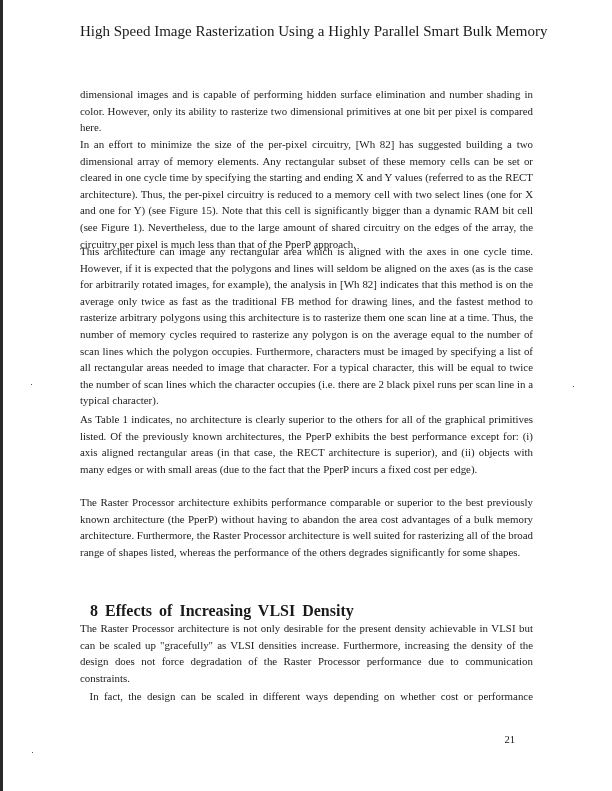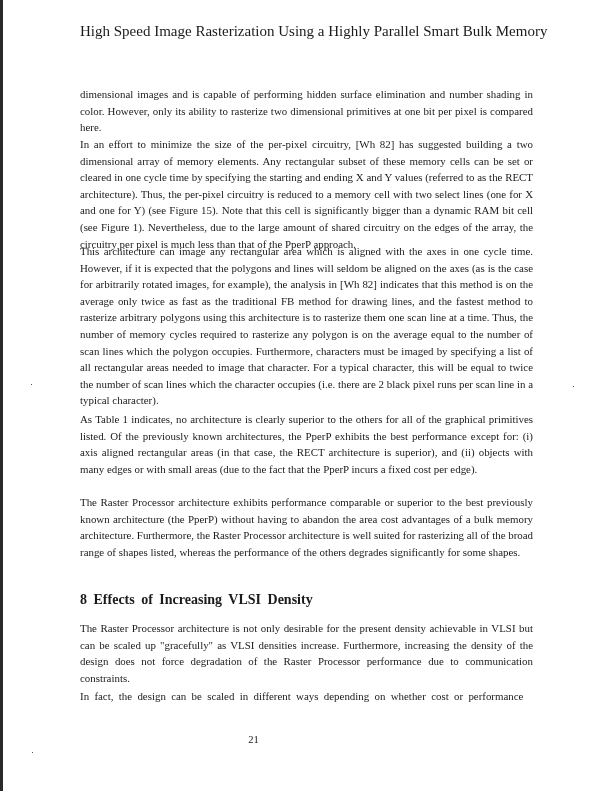--- a/index.html
+++ b/index.html
@@ -37,32 +37,32 @@
       width: 453px;
       font-size: 10.9px;
       line-height: 16.6px;
       text-align: justify;
       margin: 0;
     }
     .section-heading {
       position: absolute;
       left: 80px;
       top: 592px;
-      font-size: 14px;
+      font-size: 16px;
       font-weight: bold;
       word-spacing: 3px;
-      margin: 0;
+      margin: 10px;
       white-space: nowrap;
     }
     .page-number {
       position: absolute;
-      left: 0;
+      left: 8px;
       width: 507px;
       top: 734px;
-      text-align: center;
+      text-align: right;
       font-size: 10.6px;
     }
     .speck {
       position: absolute;
       width: 1px;
       height: 1px;
       background: #555;
     }
   </style>
 </head>
@@ -79,19 +79,19 @@
 <p class="body-text" style="top: 243px;">This architecture can image any rectangular area which is aligned with the axes in one cycle time. However, if it is expected that the polygons and lines will seldom be aligned on the axes (as is the case for arbitrarily rotated images, for example), the analysis in [Wh 82] indicates that this method is on the average only twice as fast as the traditional FB method for drawing lines, and the fastest method to rasterize arbitrary polygons using this architecture is to rasterize them one scan line at a time. Thus, the number of memory cycles required to rasterize any polygon is on the average equal to the number of scan lines which the polygon occupies. Furthermore, characters must be imaged by specifying a list of all rectangular areas needed to image that character. For a typical character, this will be equal to twice the number of scan lines which the character occupies (i.e. there are 2 black pixel runs per scan line in a typical character).</p>
 
 <p class="body-text" style="top: 411px;">As Table 1 indicates, no architecture is clearly superior to the others for all of the graphical primitives listed. Of the previously known architectures, the PperP exhibits the best performance except for: (i) axis aligned rectangular areas (in that case, the RECT architecture is superior), and (ii) objects with many edges or with small areas (due to the fact that the PperP incurs a fixed cost per edge).</p>
 
 <p class="body-text" style="top: 494px;">The Raster Processor architecture exhibits performance comparable or superior to the best previously known architecture (the PperP) without having to abandon the area cost advantages of a bulk memory architecture. Furthermore, the Raster Processor architecture is well suited for rasterizing all of the broad range of shapes listed, whereas the performance of the others degrades significantly for some shapes.</p>
 
 <h2 class="section-heading">8 Effects of Increasing VLSI Density</h2>
 
 <p class="body-text" style="top: 620px;">The Raster Processor architecture is not only desirable for the present density achievable in VLSI but can be scaled up "gracefully" as VLSI densities increase. Furthermore, increasing the density of the design does not force degradation of the Raster Processor performance due to communication constraints.</p>
 
-<p class="body-text" style="top: 688px; text-align: left; word-spacing: 2.6px;">In fact, the design can be scaled in different ways depending on whether cost or performance</p>
+<p class="body-text" style="top: 688px; text-align: right; word-spacing: 2.6px;">In fact, the design can be scaled in different ways depending on whether cost or performance</p>
 
 <div class="page-number">21</div>
 
 <div class="speck" style="left: 31px; top: 384px;"></div>
 <div class="speck" style="left: 573px; top: 386px;"></div>
 <div class="speck" style="left: 32px; top: 752px;"></div>
 
 </body></html>

